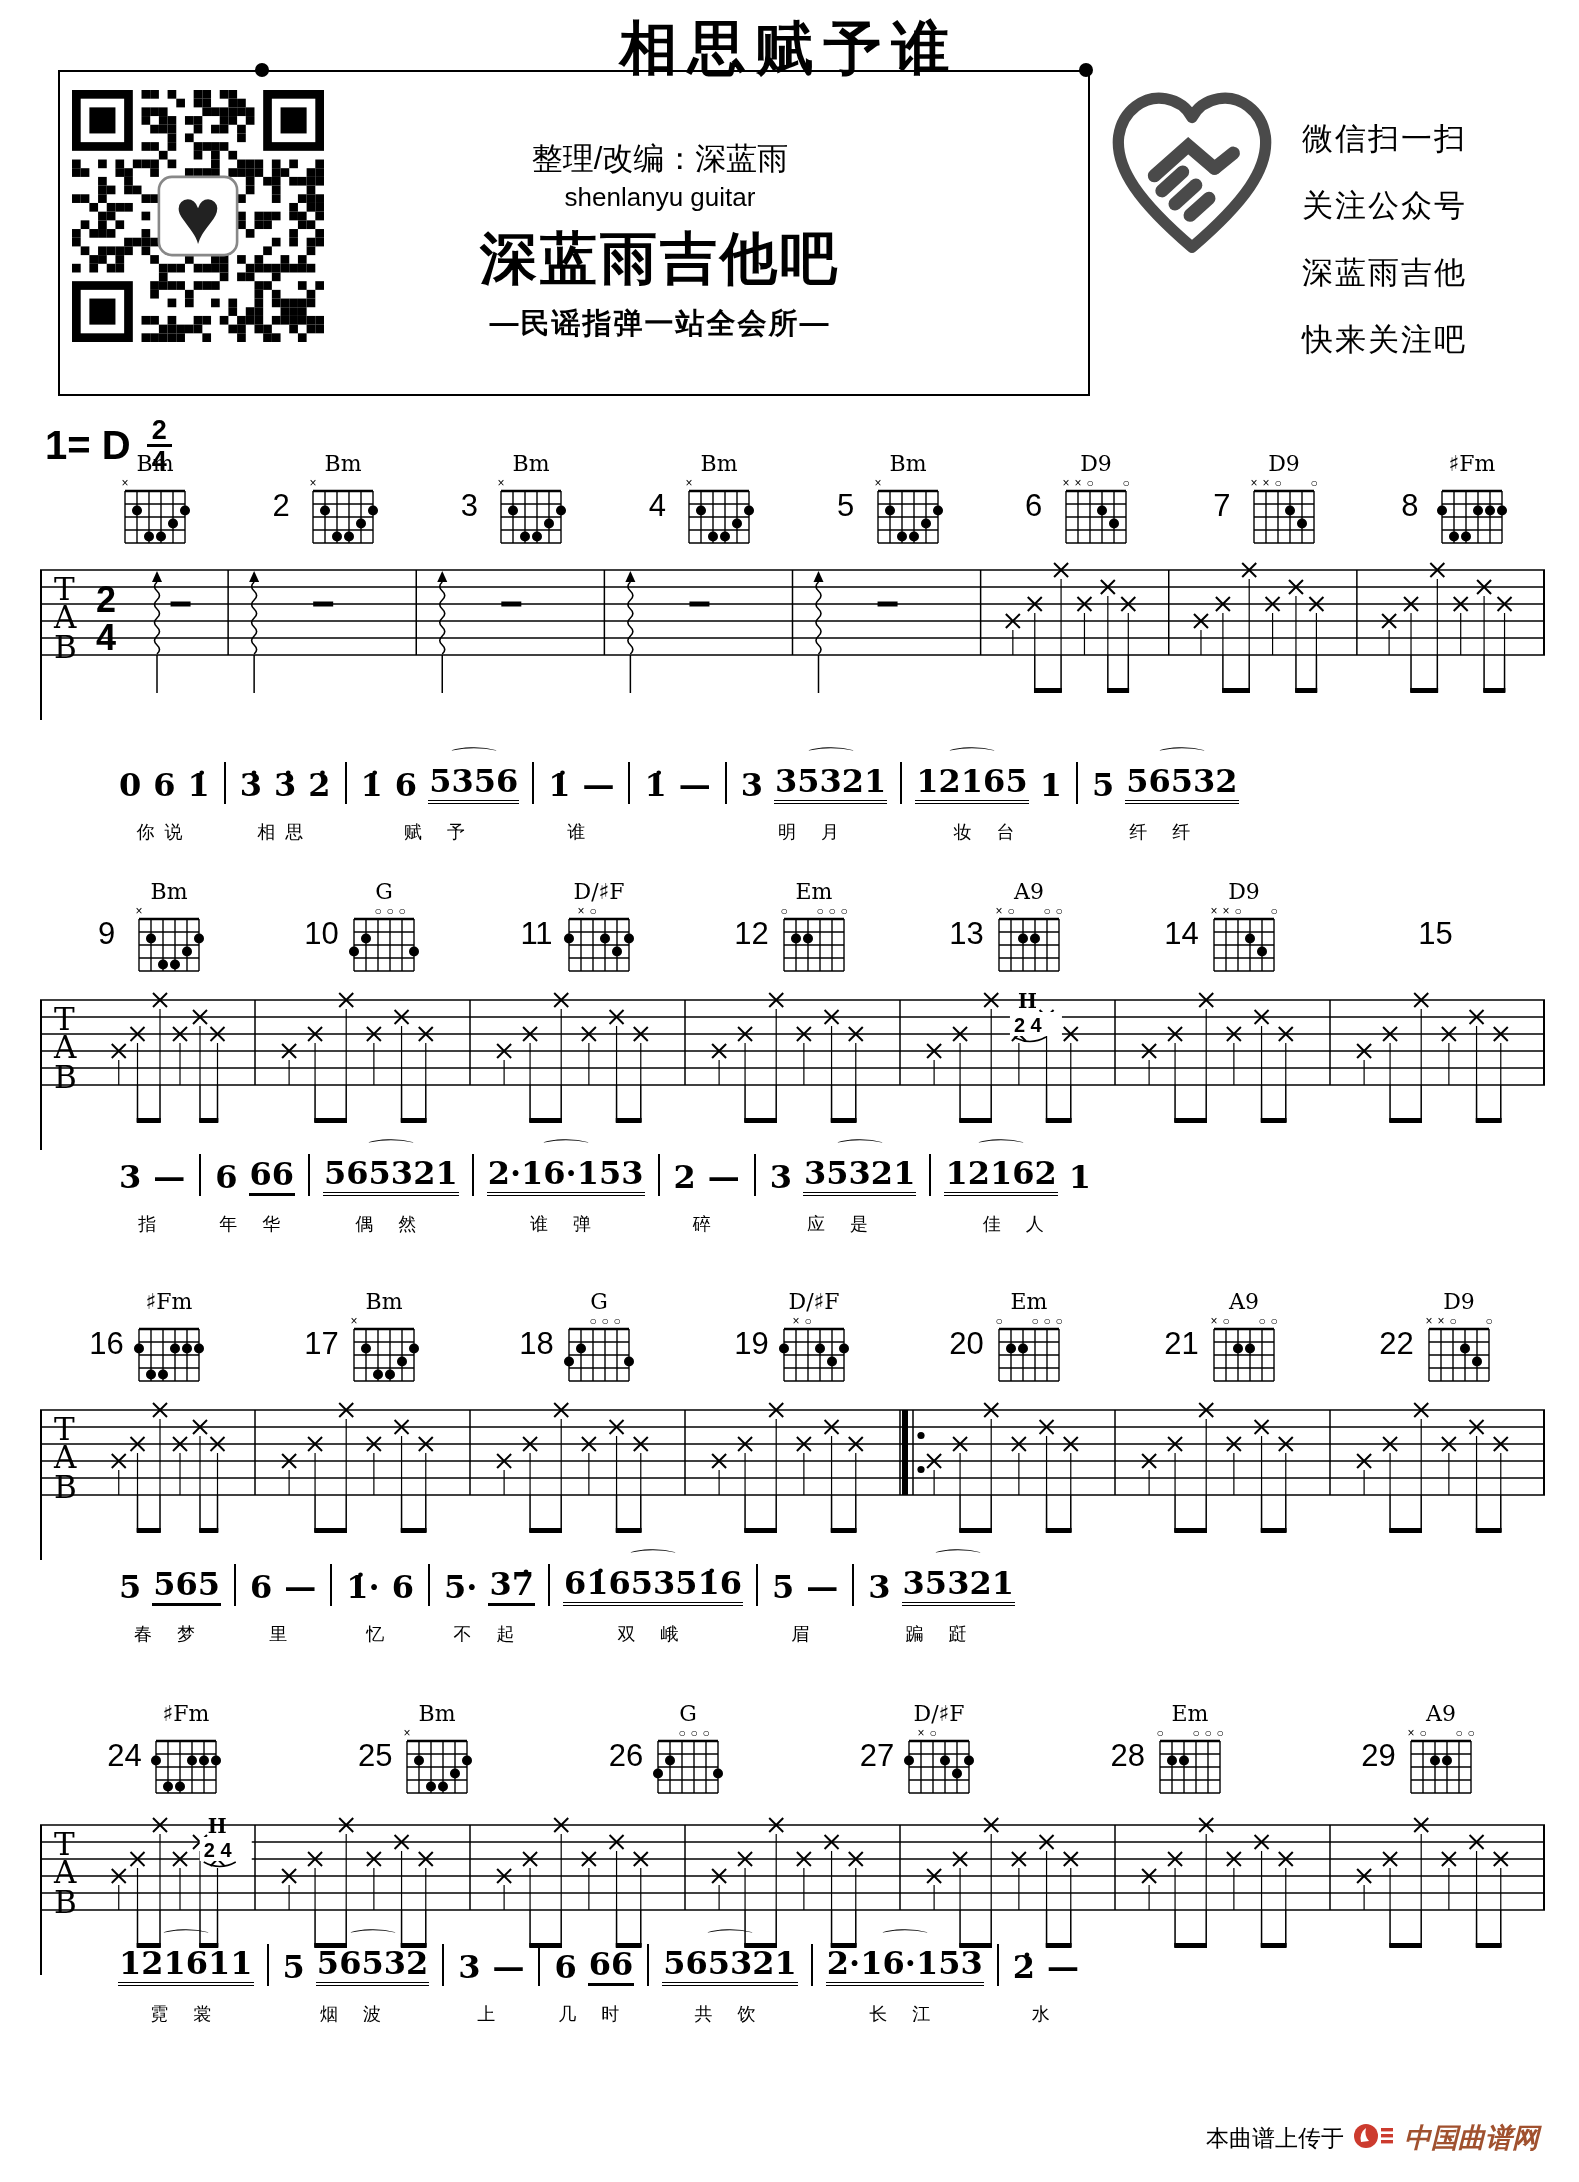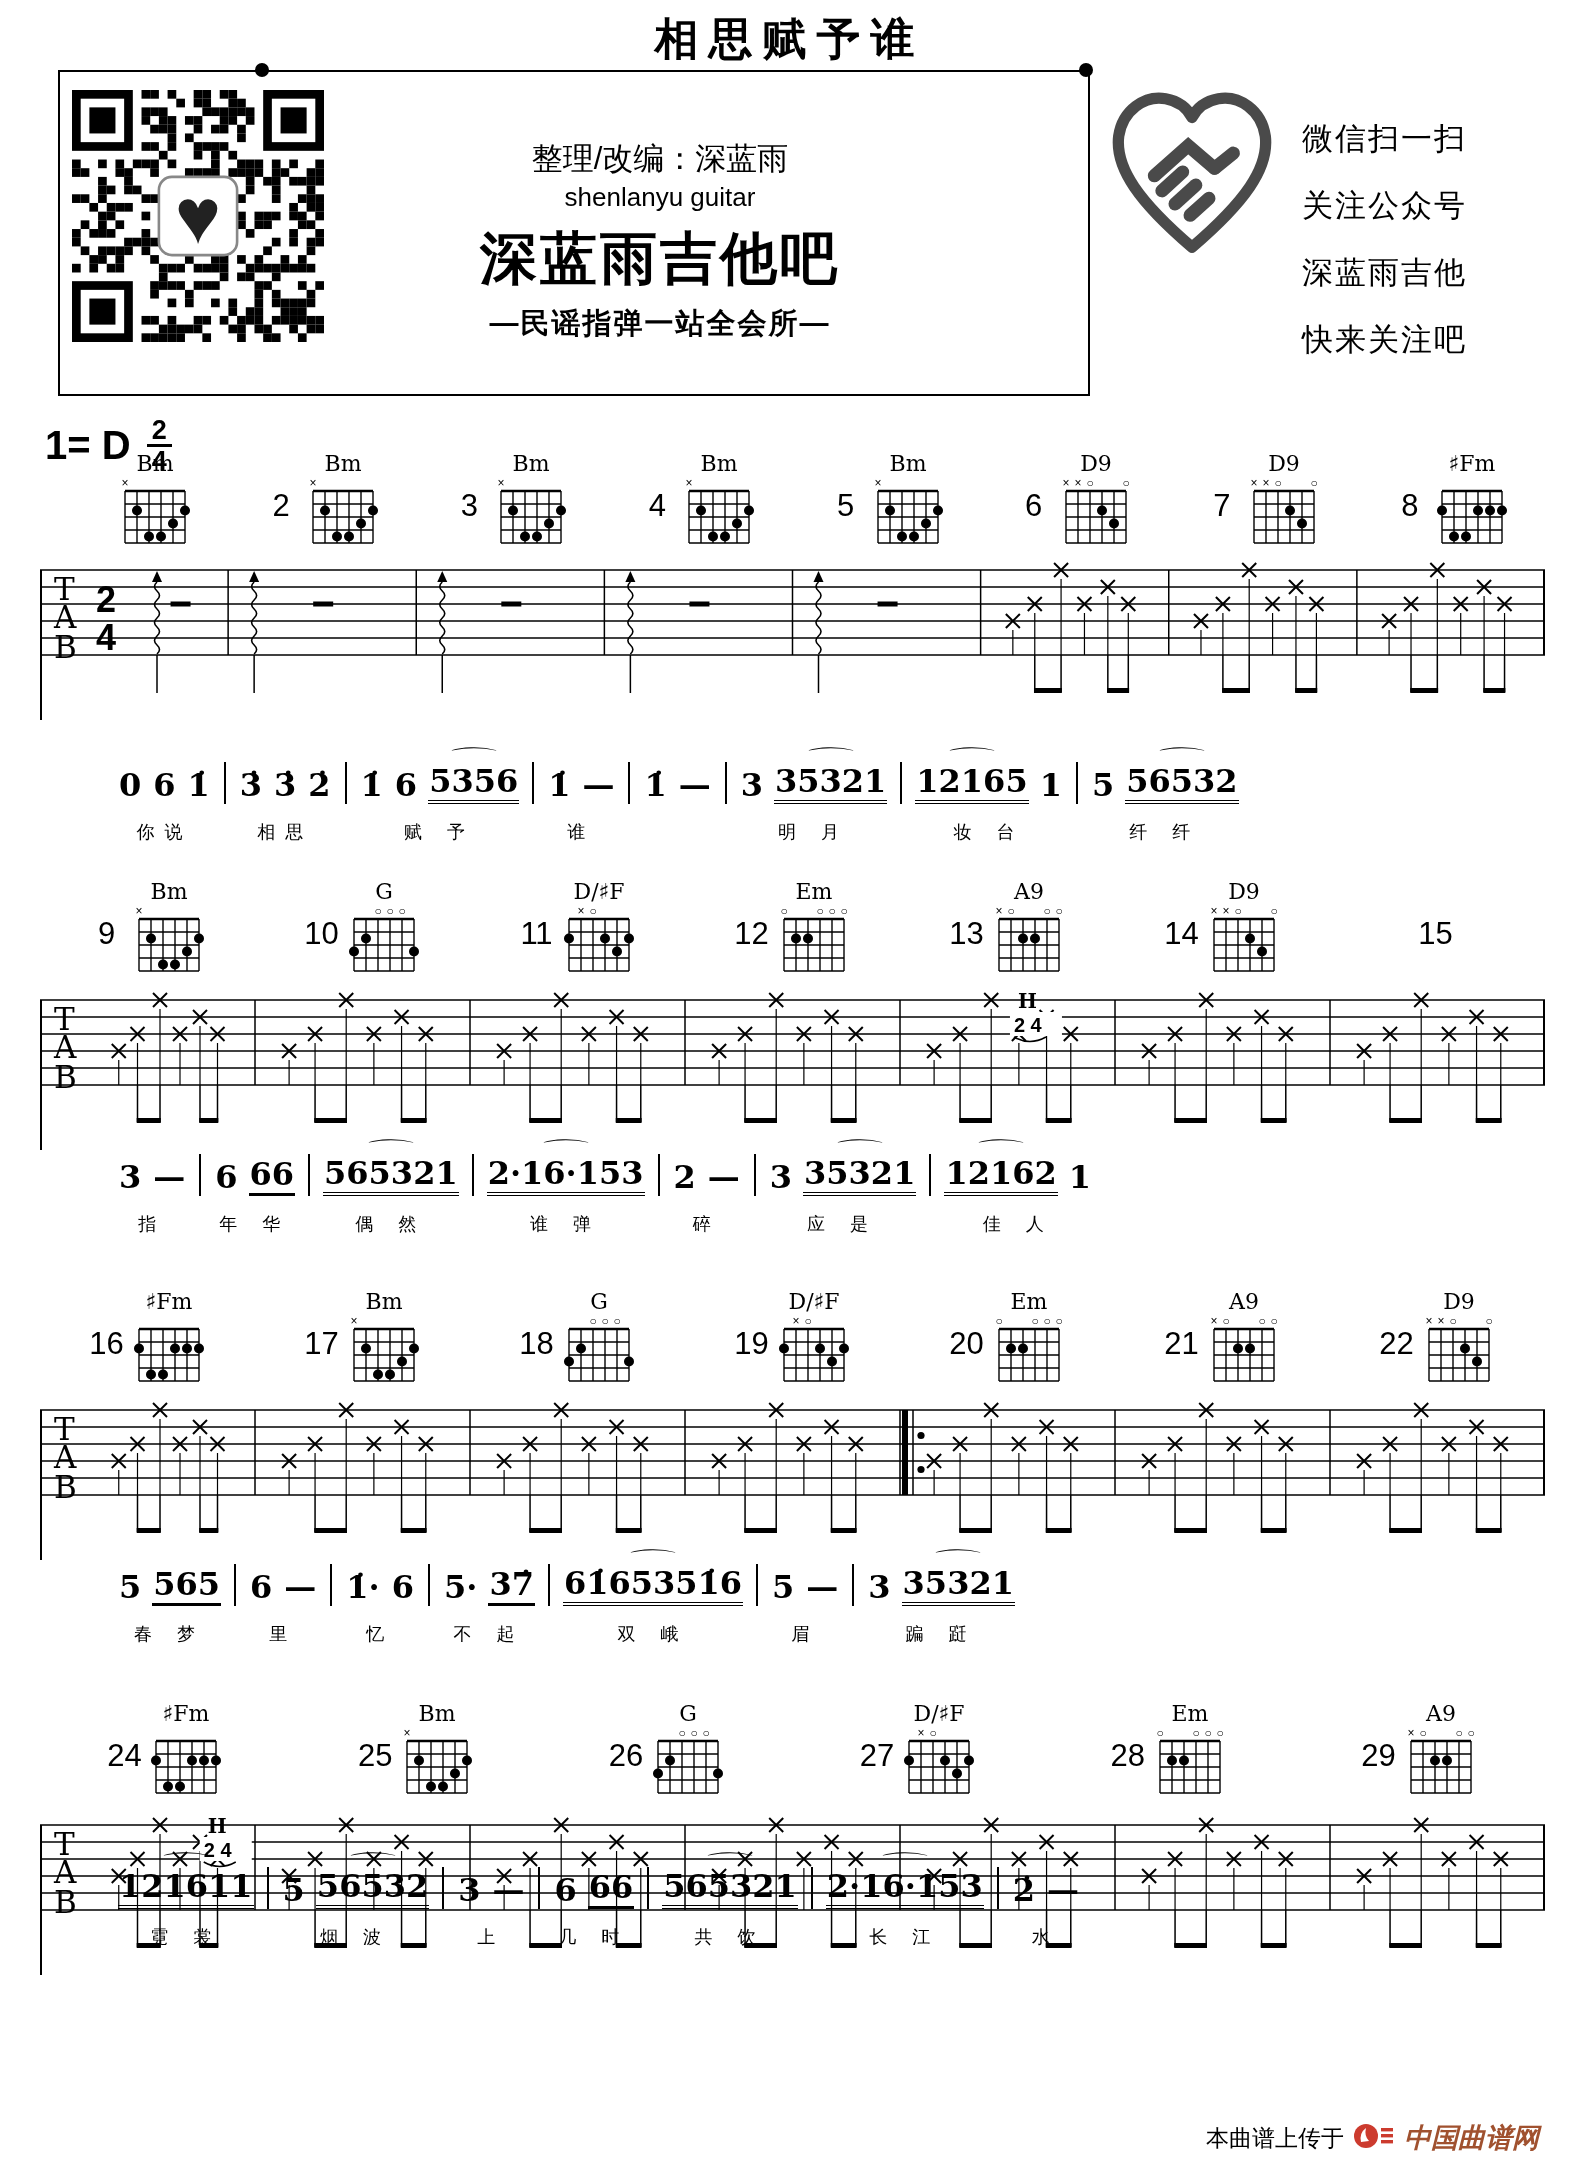--- a/index.html
+++ b/index.html
@@ -1,20 +1,20 @@
 <!DOCTYPE html>
 <html><head>
 <meta charset="utf-8">
 <style>
   html,body{margin:0;padding:0;background:#e8e8e8;}
   .page{position:relative;width:1579px;height:2182px;background:#ffffff;color:#000;
         font-family:"Liberation Sans",sans-serif;overflow:hidden;margin:0 auto;}
   
   .page-title{position:absolute;top:10px;left:0;width:100%;text-align:center;
-per    font-family:"DejaVu Serif",serif;font-weight:bold;font-size:44px;letter-spacing:10px;}
+per    font-family:"DejaVu Serif",serif;font-weight:bold;font-size:58px;letter-spacing:10px;}
   .header-box{position:absolute;left:58px;top:70px;width:1028px;height:322px;border:2px solid #000;}
   .hdot{position:absolute;width:14px;height:14px;border-radius:50%;background:#000;}
   .qr-wrap{position:absolute;left:72px;top:90px;width:252px;height:252px;}
   .hcenter{position:absolute;left:370px;top:138px;width:580px;text-align:center;}
   .credit{font-size:31px;}
   .credit-en{font-family:Liberation Sans, sans-serif;font-size:26px;margin-top:2px;}
   .brand{font-size:57px;font-weight:900;letter-spacing:3px;margin-top:8px;}
   .brand-sub{font-size:29px;font-weight:bold;margin-top:6px;letter-spacing:2px;}
   .logo-wrap{position:absolute;left:1098px;top:78px;width:188px;height:188px;}
   .wechat{position:absolute;left:1302px;top:118px;}
@@ -1859,21 +1859,21 @@
           <line x1="1381.2" y1="93" x2="1381.2" y2="130" stroke="#000" stroke-width="1.5"></line>
           <rect x="1349.26" y="126" width="32.7400000000001" height="5" fill="#000"></rect>
           <line x1="1436.56" y1="93" x2="1436.56" y2="130" stroke="#000" stroke-width="1.5"></line>
           <line x1="1460.78" y1="93" x2="1460.78" y2="130" stroke="#000" stroke-width="1.5"></line>
           <rect x="1435.76" y="126" width="25.82000000000003" height="5" fill="#000"></rect>
           <rect x="159.75" y="20" width="52" height="24" fill="#fff"></rect>
           <text x="167.75" y="16" font-size="20" font-family="DejaVu Serif, serif" font-weight="bold">H</text>
           <text x="163.75" y="40" font-size="20" font-weight="bold">2 4</text>
           <path d="M 163.75 45 Q 179.75 54 195.75 45" fill="none" stroke="#000" stroke-width="1.5"></path>
         </svg></div>
-      <div class="jp-row" style="top: 1863px;">
+      <div class="jp-row" style="top: 1940px;">
         <div class="jp-cell">
           <div class="jp-notes">
             <span class="tok u2">121611</span>
           </div>
           <div class="jp-lyric">霓 裳</div>
         </div>
         <div class="jp-bar"></div>
         <div class="jp-cell">
           <div class="jp-notes">
             <span class="tok">5</span>

